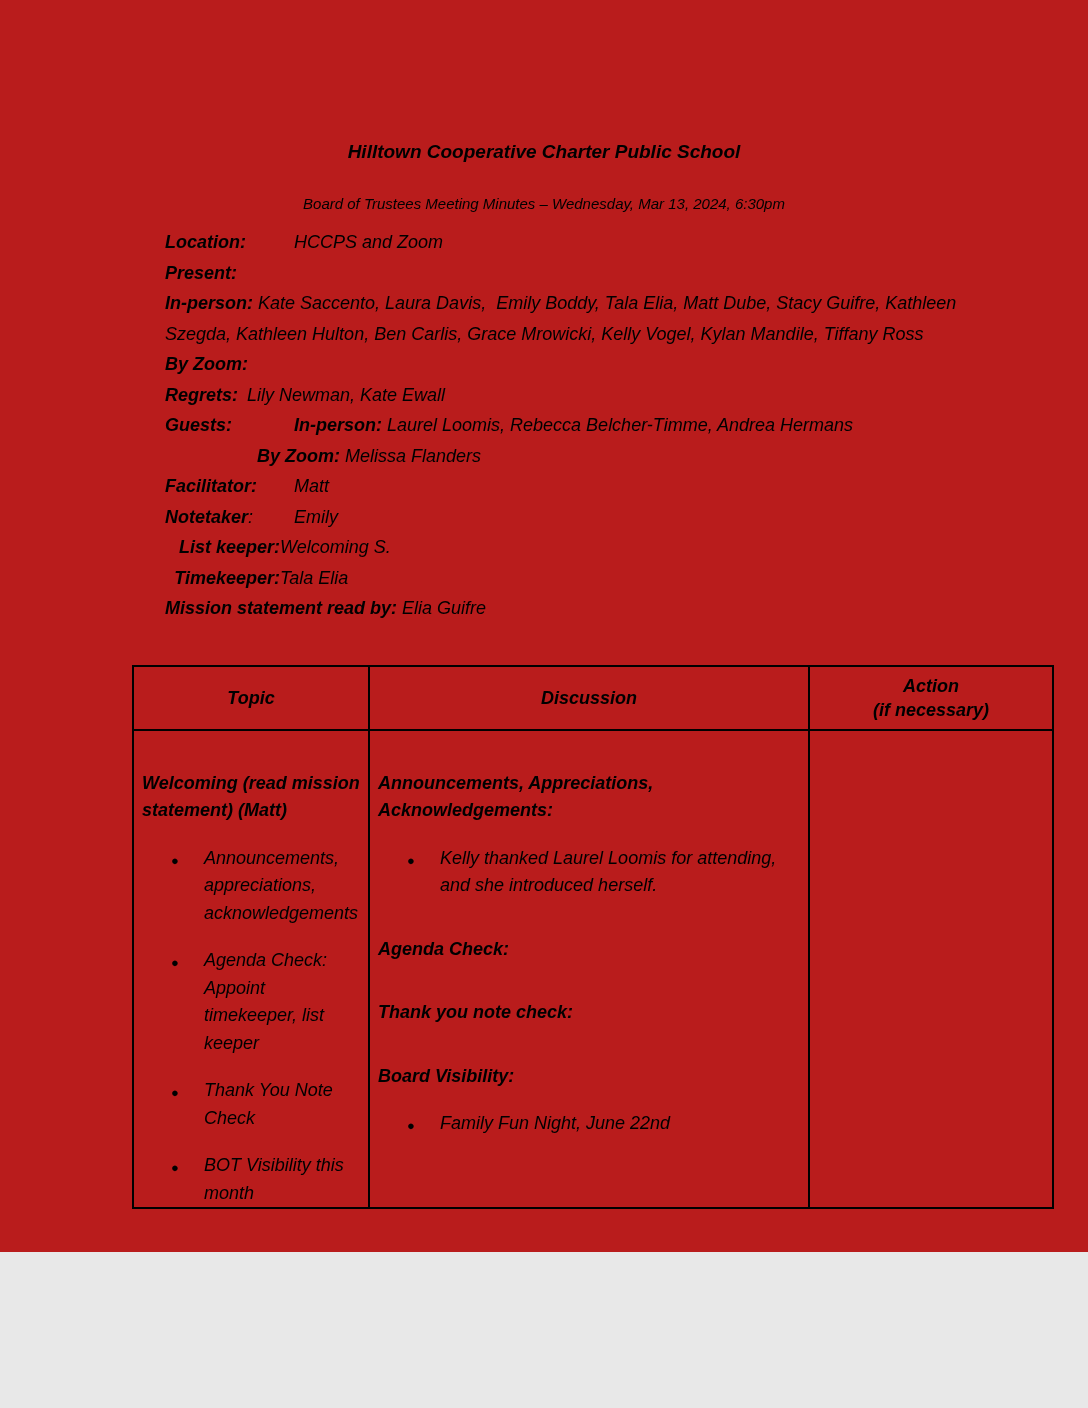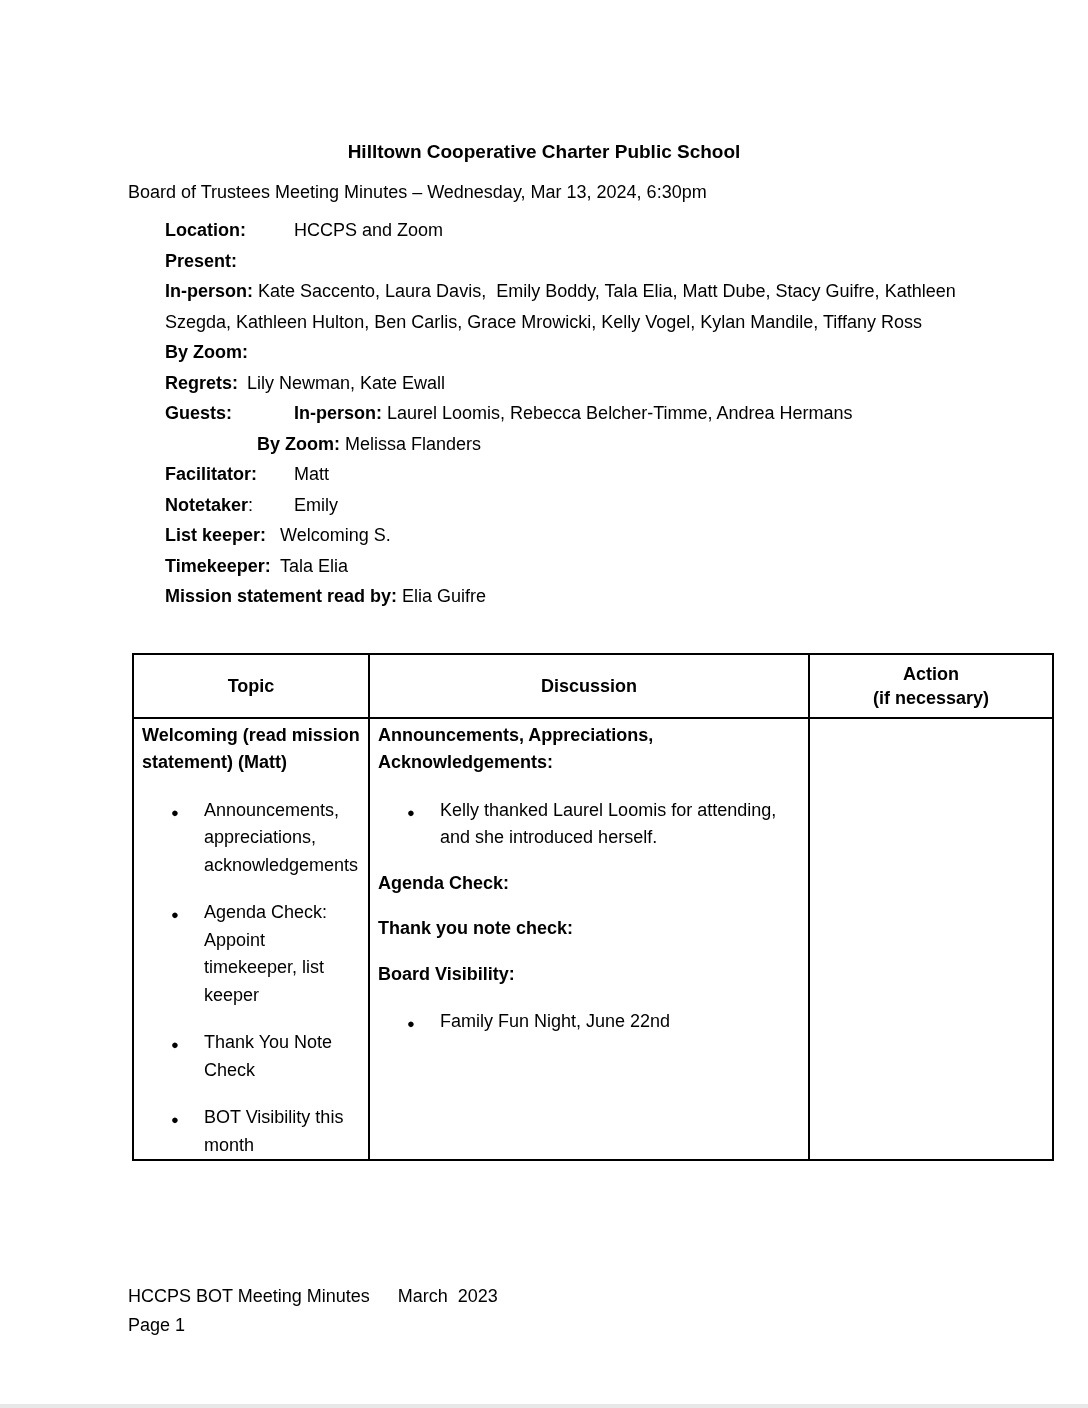--- a/index.html
+++ b/index.html
@@ -1,44 +1,45 @@
 <!DOCTYPE html>
 <html><head>
 <meta charset="utf-8">
 <style>
   html,body { margin:0; padding:0; background:#e8e8e8; }
   .page {
     position: relative;
-    width: 1088px; height: 1404px;
+    width: 1088px; height: 1252px;
     margin: 0 auto;
-    background: #ffffff;
+    background: #b91c1c;
     color: #000000;
     font-family: "Liberation Sans", sans-serif;
     font-size: 18px;
     box-sizing: border-box;
     padding: 141px 128px 0 128px;
     overflow: hidden;
+    font-style: italic;
   }
   .b { font-weight: 700; }
   .doc-title {
     text-align: center;
     font-weight: 700;
     font-size: 19px;
     line-height: 22px;
   }
   .doc-subtitle {
-    text-align: left;
-    font-size: 18px;
+    text-align: center;
+    font-size: 15px;
     line-height: 22px;
-    margin-top: 18px;
+    margin-top: 30px;
   }
   .meta { margin-top: 12px; line-height: 30.5px; }
   .meta-line { white-space: pre-wrap; margin-left: 37px; }
   .lbl-tab   { display: inline-block; width: 129px; font-weight: 700; }
-  .lbl-tab2  { display: inline-block; width: 115px; font-weight: 700; }
+  .lbl-tab2  { display: inline-block; width: 115px; font-weight: 700; text-align: right; }
   .indent-tab { margin-left: 129px; }
   .gap-sm { margin-left: 9px; }
   .gap-xs { margin-left: 5px; }
   table.minutes {
     border-collapse: collapse;
     margin-top: 41px;
     margin-left: 4px;
     table-layout: fixed;
     width: 920px;
   }
@@ -54,21 +55,21 @@
     line-height: 24px;
     padding: 0 4px;
   }
   table.minutes td {
     vertical-align: top;
     height: 389px;
     padding: 3px 8px 0 8px;
     line-height: 27.5px;
     font-size: 18px;
   }
-  .cell-heading { font-weight: 700; }
+  .cell-heading { font-weight: 700; margin-top: 36px; }
   ul.cell-list {
     margin: 0;
     padding: 0 0 0 62px;
     list-style: none;
   }
   ul.cell-list li { position: relative; margin-top: 20px; }
   ul.cell-list li::before {
     content: "\25CF";
     position: absolute;
     left: -33px;

